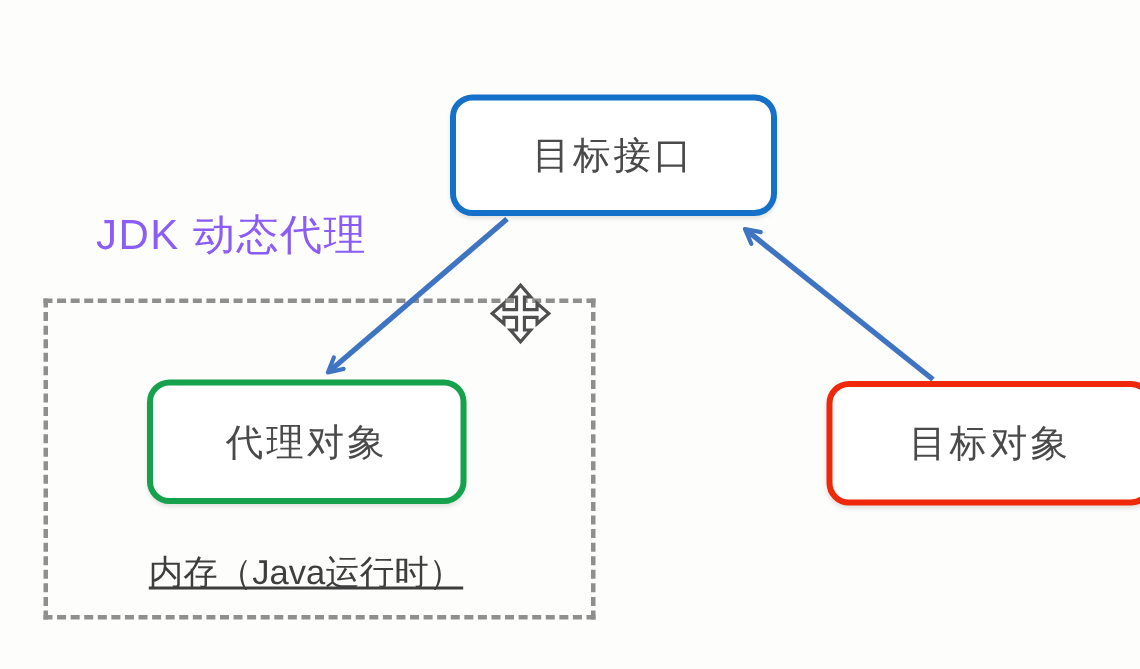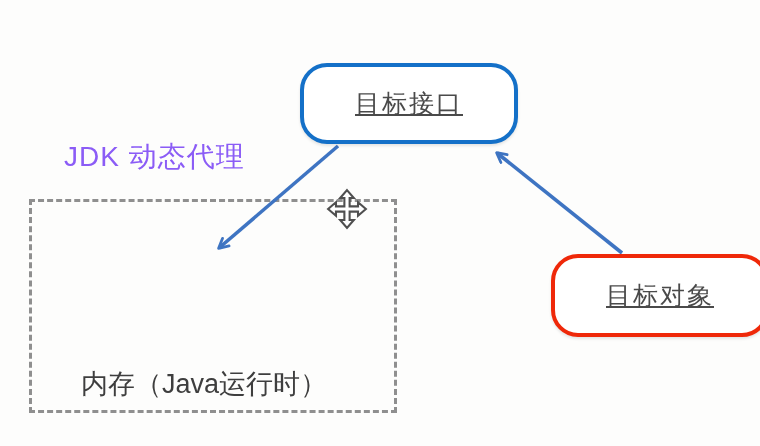--- a/index.html
+++ b/index.html
@@ -14,31 +14,30 @@
 
   .arrow-layer {
     position: absolute; left: 0; top: 0;
     width: 760px; height: 446px;
     z-index: 2;
   }
 
   .node {
     position: absolute;
     background: #ffffff;
-    border-radius: 27px;
+    border-radius: 15px;
     display: flex;
     align-items: center;
     justify-content: center;
     font-size: 25px;
     color: #4a4a4a;
     letter-spacing: 2px;
     box-shadow: 0 2px 3px rgba(0,0,0,0.10);
     z-index: 3;
     box-sizing: border-box;
-    text-decoration: underline;
   }
   .node-target-interface {
     left: 300px; top: 63px; width: 218px; height: 81px;
     border: 4px solid #1470c8;
   }
   .node-proxy-object {
     left: 98px; top: 253px; width: 213px; height: 83px;
     border: 4px solid #16a24c;
   }
   .node-target-object {
@@ -62,24 +61,25 @@
     color: #8b5cf6;
     letter-spacing: 1px;
     z-index: 2;
     white-space: nowrap;
   }
 
   .memory-label {
     position: absolute;
     left: 29px; top: 366px; width: 350px;
     text-align: center;
-    font-size: 27px;
+    font-size: 23px;
     color: #3e3e3e;
     z-index: 2;
     white-space: nowrap;
+    text-decoration: underline;
   }
 
   .move-icon {
     position: absolute;
     left: 326px; top: 188px;
     width: 42px; height: 42px;
     z-index: 4;
   }
 </style>
 </head>
@@ -100,20 +100,23 @@
       </marker>
     </defs>
     <line x1="338" y1="146" x2="219" y2="248" stroke="#3e74c2" stroke-width="3.6" marker-end="url(#arrowhead)"></line>
     <line x1="622" y1="253" x2="497" y2="153" stroke="#3e74c2" stroke-width="3.6" marker-end="url(#arrowhead)"></line>
   </svg>
 
   <div class="node node-target-interface">
     <span>目标接口</span>
   </div>
 
+  <div class="node node-proxy-object">
+    <span>代理对象</span>
+  </div>
 
   <div class="node node-target-object">
     <span>目标对象</span>
   </div>
 
   <svg class="move-icon" viewBox="0 0 40 40" xmlns="http://www.w3.org/2000/svg">
     <polygon points="20,2 26.5,9.5 22.5,9.5 22.5,17.5 30.5,17.5 30.5,13.5 38,20 30.5,26.5 30.5,22.5 22.5,22.5 22.5,30.5 26.5,30.5 20,38 13.5,30.5 17.5,30.5 17.5,22.5 9.5,22.5 9.5,26.5 2,20 9.5,13.5 9.5,17.5 17.5,17.5 17.5,9.5 13.5,9.5" fill="#ffffff" stroke="#4f4f4f" stroke-width="2" stroke-linejoin="miter"></polygon>
   </svg>
 
 </div>

